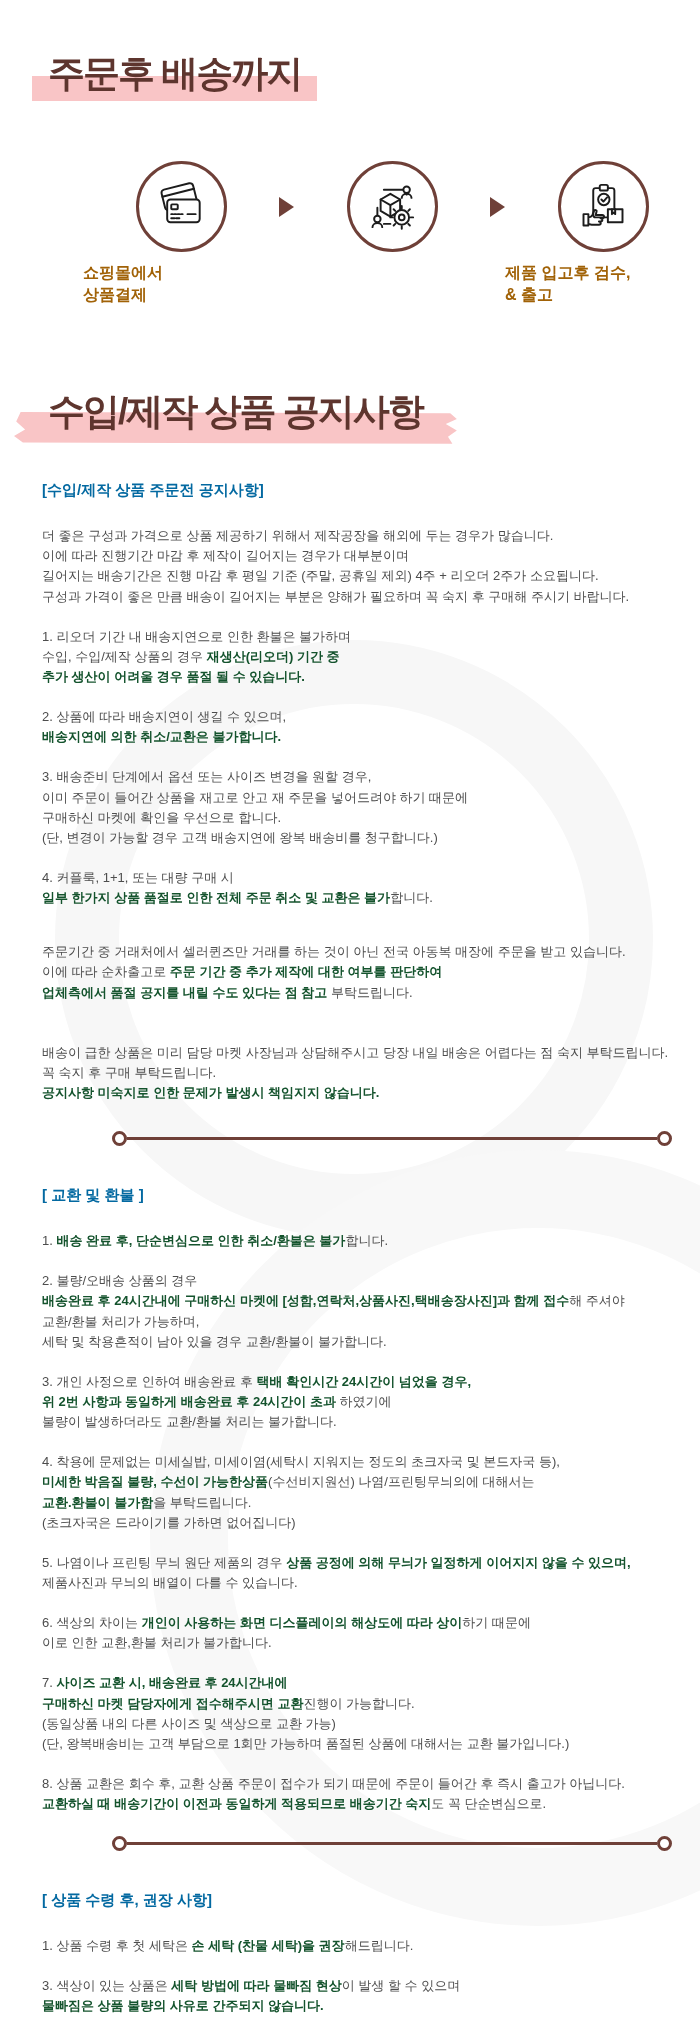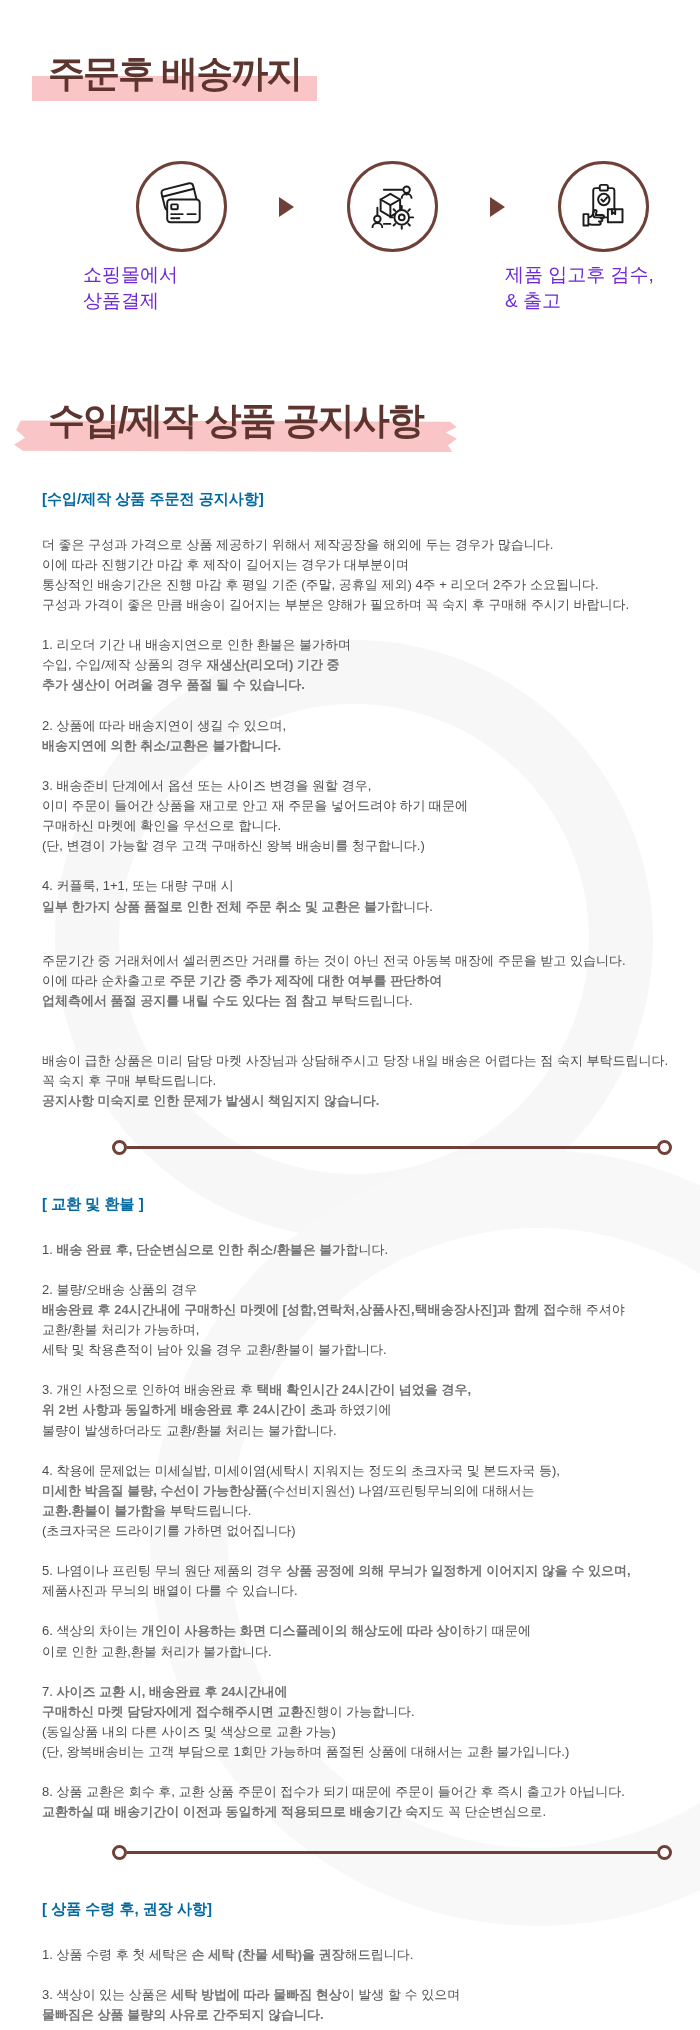--- a/index.html
+++ b/index.html
@@ -26,34 +26,34 @@
   }
 
   
   .steps{margin-top:66px;display:flex;justify-content:center;align-items:flex-start;}
   .step{width:196px;}
   .circle{
     width:85px;height:85px;border:3px solid #6f4038;border-radius:50%;
     margin:0 auto;display:flex;align-items:center;justify-content:center;background:#fff;
   }
   .circle svg{width:52px;height:52px;}
-  .step-label{margin-top:10px;font-size:19px;line-height:1.4;font-weight:400;color:#6d28d9;}
+  .step-label{margin-top:10px;font-size:16px;line-height:1.4;font-weight:700;color:#a16207;}
   .arrow{
     width:0;height:0;margin-top:36px;
     border-left:15px solid #6f4038;border-top:10px solid transparent;border-bottom:10px solid transparent;
   }
 
   .title2{margin-top:86px;}
 
   
   .section-heading{margin:0 0 26px 0;font-size:15px;font-weight:700;color:#0369a1;}
   .h-pre{margin-top:48px;}
   .para{margin:0 0 20px 0;font-size:13px;line-height:1.55;}
   .para div{min-height:1.2em;}
-  .seg-r{color:#737373;font-weight:700;}
+  .seg-r{color:#14532d;font-weight:700;}
   .gap-supply{margin-top:34px;}
   .gap-urgent{margin-top:40px;}
 
   
   .divider{display:flex;align-items:center;width:560px;margin:28px auto 40px auto;}
   .divider .dot{width:9px;height:9px;border:3px solid #6f4038;border-radius:50%;background:#fff;flex:0 0 auto;}
   .divider .rule{flex:1;height:3px;background:#6f4038;}
   .div-2{margin:22px auto 40px auto;}
 </style>
 </head>
@@ -132,37 +132,37 @@
     </div>
 
     <h1 class="big-title title2">
       <span class="hl hl-tape"><span class="hl-text">수입/제작 상품 공지사항</span></span>
     </h1>
 
     <h2 class="section-heading h-pre">[수입/제작 상품 주문전 공지사항]</h2>
     <div class="para">
         <div><span>더 좋은 구성과 가격으로 상품 제공하기 위해서 제작공장을 해외에 두는 경우가 많습니다.</span></div>
         <div><span>이에 따라 진행기간 마감 후 제작이 길어지는 경우가 대부분이며</span></div>
-        <div><span>통상적인 배송기간은 진행 마감 후 평일 기준 (주말, 공휴일 제외) 4주 + 리오더 2주가 소요됩니다.</span></div>
+        <div><span>길어지는 배송기간은 진행 마감 후 평일 기준 (주말, 공휴일 제외) 4주 + 리오더 2주가 소요됩니다.</span></div>
         <div><span>구성과 가격이 좋은 만큼 배송이 길어지는 부분은 양해가 필요하며 꼭 숙지 후 구매해 주시기 바랍니다.</span></div>
       </div>
     <div class="para">
         <div><span>1. 리오더 기간 내 배송지연으로 인한 환불은 불가하며</span></div>
         <div><span>수입, 수입/제작 상품의 경우 </span><span class="seg-r">재생산(리오더) 기간 중</span></div>
         <div><span class="seg-r">추가 생산이 어려울 경우 품절 될 수 있습니다.</span></div>
       </div>
     <div class="para">
         <div><span>2. 상품에 따라 배송지연이 생길 수 있으며,</span></div>
         <div><span class="seg-r">배송지연에 의한 취소/교환은 불가합니다.</span></div>
       </div>
     <div class="para">
         <div><span>3. 배송준비 단계에서 옵션 또는 사이즈 변경을 원할 경우,</span></div>
         <div><span>이미 주문이 들어간 상품을 재고로 안고 재 주문을 넣어드려야 하기 때문에</span></div>
         <div><span>구매하신 마켓에 확인을 우선으로 합니다.</span></div>
-        <div><span>(단, 변경이 가능할 경우 고객 구매하신 왕복 배송비를 청구합니다.)</span></div>
+        <div><span>(단, 변경이 가능할 경우 고객 배송지연에 왕복 배송비를 청구합니다.)</span></div>
       </div>
     <div class="para">
         <div><span>4. 커플룩, 1+1, 또는 대량 구매 시</span></div>
         <div><span class="seg-r">일부 한가지 상품 품절로 인한 전체 주문 취소 및 교환은 불가</span><span>합니다.</span></div>
       </div>
     <div class="para gap-supply">
         <div><span>주문기간 중 거래처에서 셀러퀸즈만 거래를 하는 것이 아닌 전국 아동복 매장에 주문을 받고 있습니다.</span></div>
         <div><span>이에 따라 순차출고로 </span><span class="seg-r">주문 기간 중 추가 제작에 대한 여부를 판단하여</span></div>
         <div><span class="seg-r">업체측에서 품절 공지를 내릴 수도 있다는 점 참고</span><span> 부탁드립니다.</span></div>
       </div>

